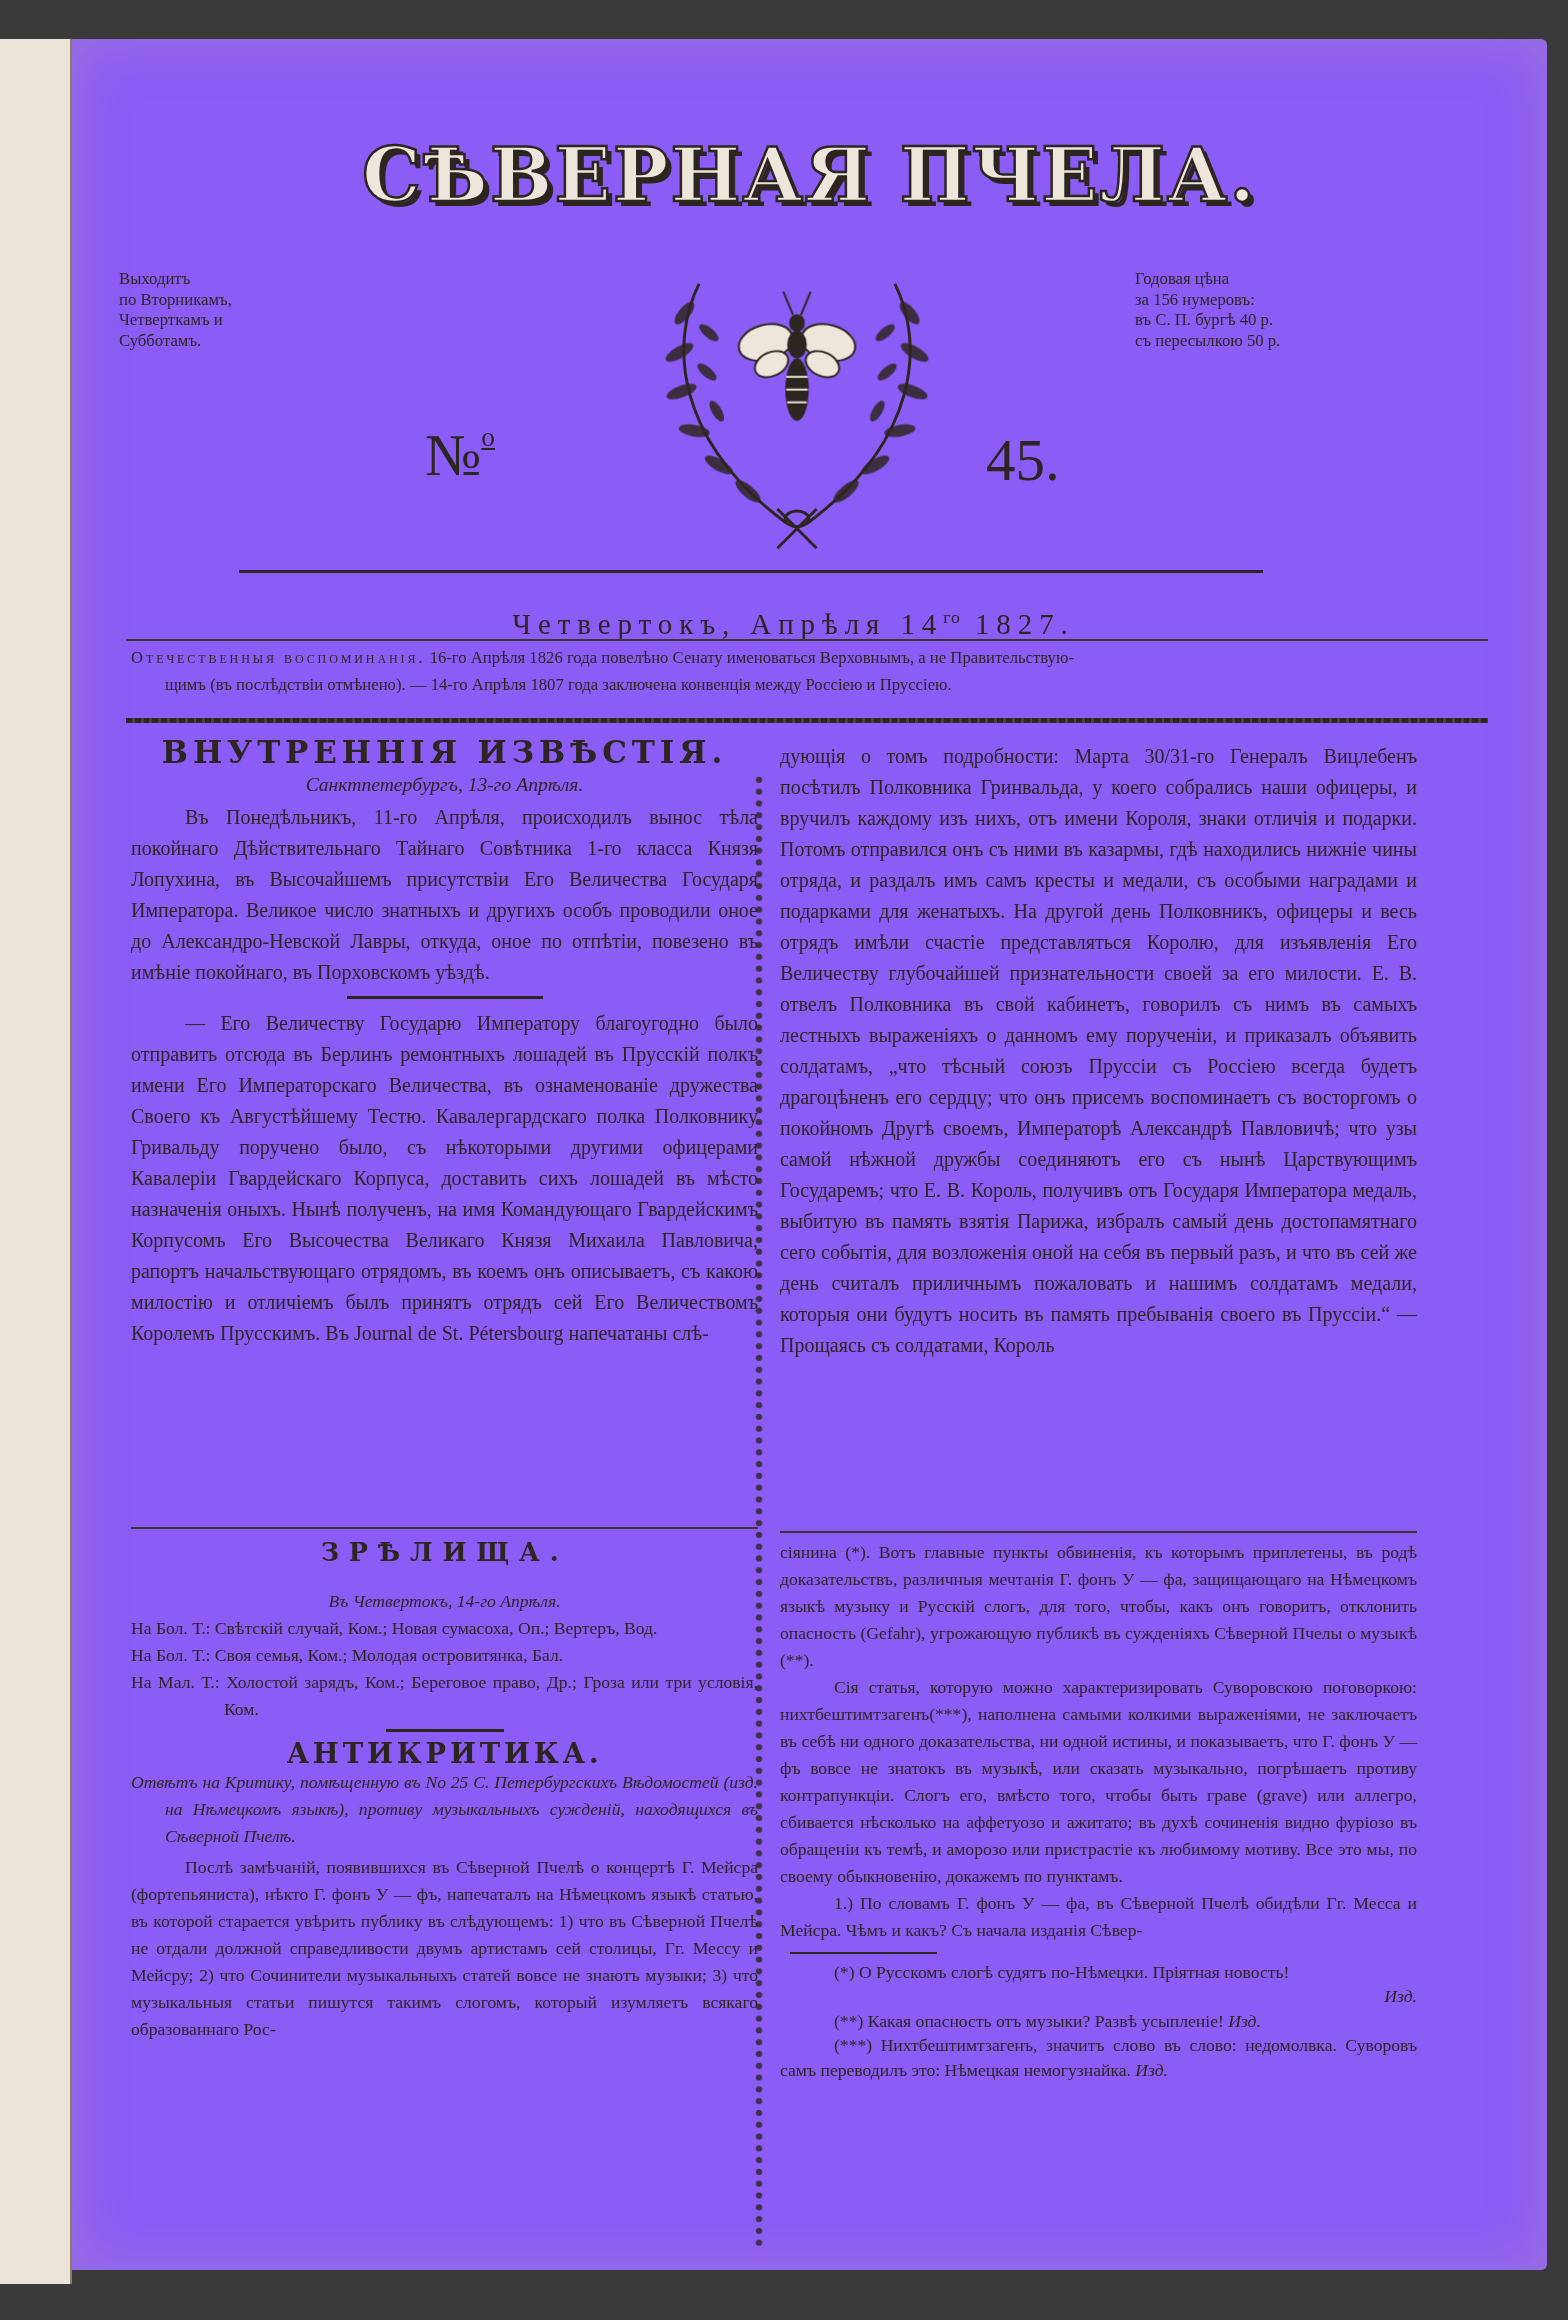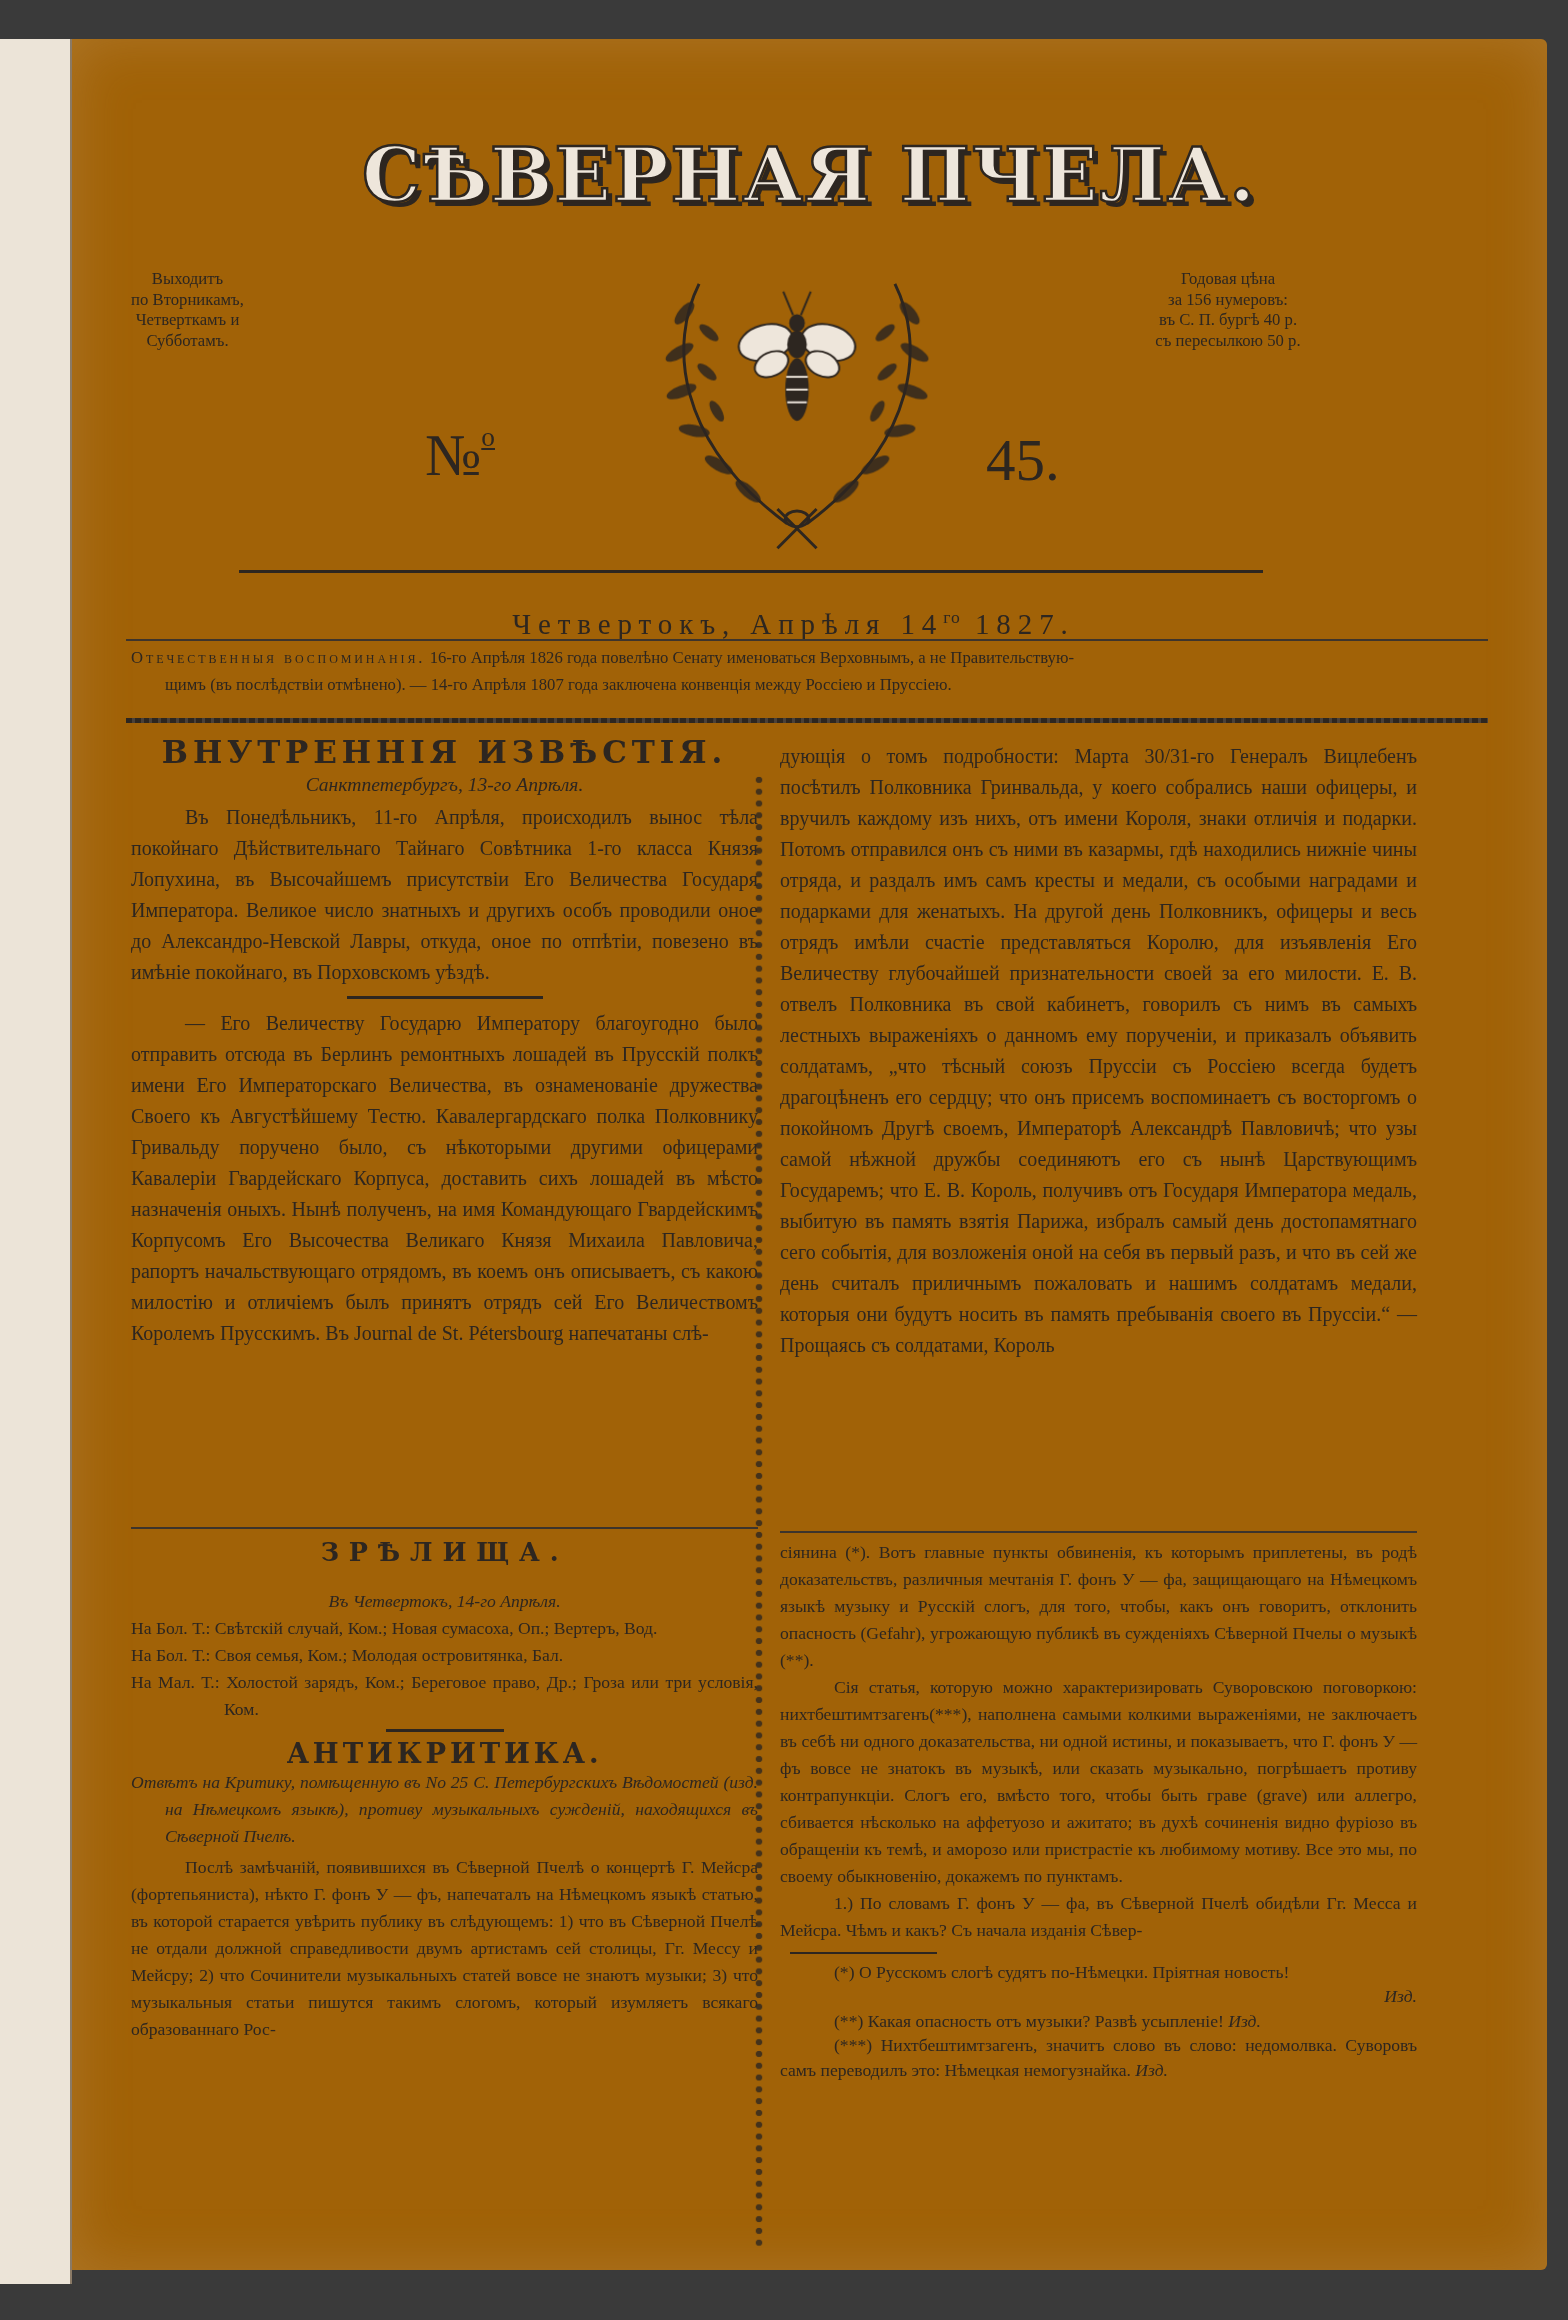--- a/index.html
+++ b/index.html
@@ -10,37 +10,37 @@
     color: #2d2620;
     position: relative;
   }
   .prev-page {
     position: absolute; left: 0; top: 39px; width: 70px; height: 2245px;
     background: #ece4d8;
     border-right: 2px solid #8a7a66;
   }
   .page {
     position: absolute; left: 72px; top: 39px; width: 1475px; height: 2231px;
-    background: #a16207;
+    background: #8b5cf6;
     border-radius: 0 5.9px 5.9px 0;
     box-shadow: inset 0 0 59px rgba(210,180,140,0.25);
   }
   .abs { position: absolute; }
 
   .masthead {
     left: 0; width: 1475px; top: 93px; text-align: center;
     font-family: "DejaVu Serif", serif; font-weight: bold;
     font-size: 74px; letter-spacing: 2px;
     color: #eee6db;
     -webkit-text-stroke: 2.5px #2d2620;
     text-shadow: 4.9px 4.9px 0 #2d2620;
   }
   .side-note {
     font-family: "Liberation Serif", serif; font-size: 16.7px; line-height: 20.6px;
-    text-align: center;
+    text-align: left;
   }
   .side-left { left: 47px; top: 230px; width: 137px; }
   .side-right { left: 1063px; top: 230px; width: 186px; }
   .no-sign { left: 353px; top: 382px; font-family: "Liberation Serif", serif; font-size: 59px; }
   .no-sign sup { font-size: 27.4px; text-decoration: underline; vertical-align: 29px; }
   .issue-num { left: 914px; top: 387px; font-family: "Liberation Serif", serif; font-size: 59px; }
   .emblem { left: 568px; top: 235px; width: 314px; height: 284px; }
   .rule-top { left: 167px; top: 531px; width: 1024px; height: 2.9px; background: #2d2620; }
   .dateline {
     left: 0; width: 1443px; top: 568px; text-align: center;

